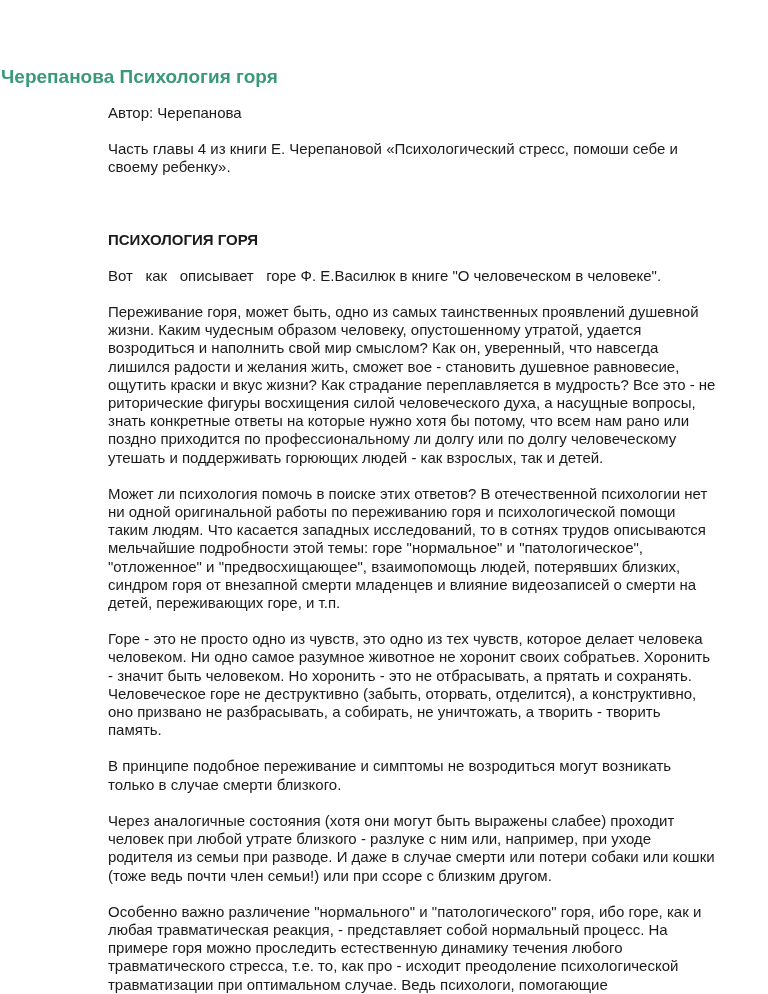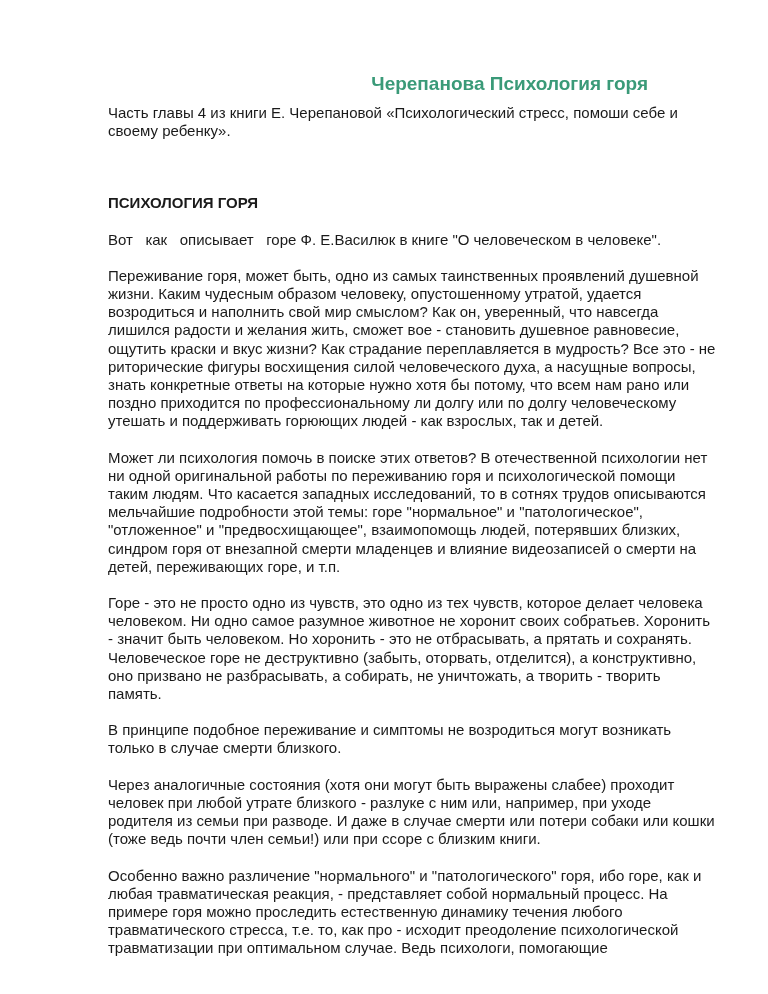--- a/index.html
+++ b/index.html
@@ -17,25 +17,25 @@
     .page {
       position: relative;
       width: 768px;
       height: 994px;
     }
     .title {
       position: absolute;
       top: 64px;
       left: 0;
       width: 640px;
-      text-align: right;
+      text-align: left;
       font-size: 19px;
       font-weight: bold;
       color: #3a9a78;
-      margin: 8px;
+      margin: 1px;
       line-height: 24px;
     }
     .content {
       position: absolute;
       top: 104px;
       left: 108px;
       width: 610px;
       font-size: 15px;
       line-height: 18.2px;
     }
@@ -54,23 +54,24 @@
       font-weight: bold;
     }
   </style>
 </head>
 <body>
 
 <div class="page">
   <h1 class="title">Черепанова Психология горя</h1>
 
   <div class="content">
+    <p class="author">Автор: Черепанова</p>
     <p class="intro">Часть главы 4 из книги Е. Черепановой «Психологический стресс, помоши себе и своему ребенку».</p>
     <p class="section-heading">ПСИХОЛОГИЯ ГОРЯ</p>
     <p class="lead" style="white-space: pre-wrap;">Вот   как   описывает   горе Ф. Е.Василюк в книге "О человеческом в человеке".</p>
     <p>Переживание горя, может быть, одно из самых таинственных проявлений душевной жизни. Каким чудесным образом человеку, опустошенному утратой, удается возродиться и наполнить свой мир смыслом? Как он, уверенный, что навсегда лишился радости и желания жить, сможет вое - становить душевное равновесие, ощутить краски и вкус жизни? Как страдание переплавляется в мудрость? Все это - не риторические фигуры восхищения силой человеческого духа, а насущные вопросы, знать конкретные ответы на которые нужно хотя бы потому, что всем нам рано или поздно приходится по профессиональному ли долгу или по долгу человеческому утешать и поддерживать горюющих людей - как взрослых, так и детей.</p>
     <p>Может ли психология помочь в поиске этих ответов? В отечественной психологии нет ни одной оригинальной работы по переживанию горя и психологической помощи таким людям. Что касается западных исследований, то в сотнях трудов описываются мельчайшие подробности этой темы: горе "нормальное" и "патологическое", "отложенное" и "предвосхищающее", взаимопомощь людей, потерявших близких, синдром горя от внезапной смерти младенцев и влияние видеозаписей о смерти на детей, переживающих горе, и т.п.</p>
     <p>Горе - это не просто одно из чувств, это одно из тех чувств, которое делает человека человеком. Ни одно самое разумное животное не хоронит своих собратьев. Хоронить - значит быть человеком. Но хоронить - это не отбрасывать, а прятать и сохранять. Человеческое горе не деструктивно (забыть, оторвать, отделится), а конструктивно, оно призвано не разбрасывать, а собирать, не уничтожать, а творить - творить память.</p>
     <p>В принципе подобное переживание и симптомы не возродиться могут возникать только в случае смерти близкого.</p>
-    <p>Через аналогичные состояния (хотя они могут быть выражены слабее) проходит человек при любой утрате близкого - разлуке с ним или, например, при уходе родителя из семьи при разводе. И даже в случае смерти или потери собаки или кошки (тоже ведь почти член семьи!) или при ссоре с близким книги.</p>
+    <p>Через аналогичные состояния (хотя они могут быть выражены слабее) проходит человек при любой утрате близкого - разлуке с ним или, например, при уходе родителя из семьи при разводе. И даже в случае смерти или потери собаки или кошки (тоже ведь почти член семьи!) или при ссоре с близким другом.</p>
     <p>Особенно важно различение "нормального" и "патологического" горя, ибо горе, как и любая травматическая реакция, - представляет собой нормальный процесс. На примере горя можно проследить естественную динамику течения любого травматического стресса, т.е. то, как про - исходит преодоление психологической травматизации при оптимальном случае. Ведь психологи, помогающие</p>
   </div>
 </div>
 
 </body></html>

